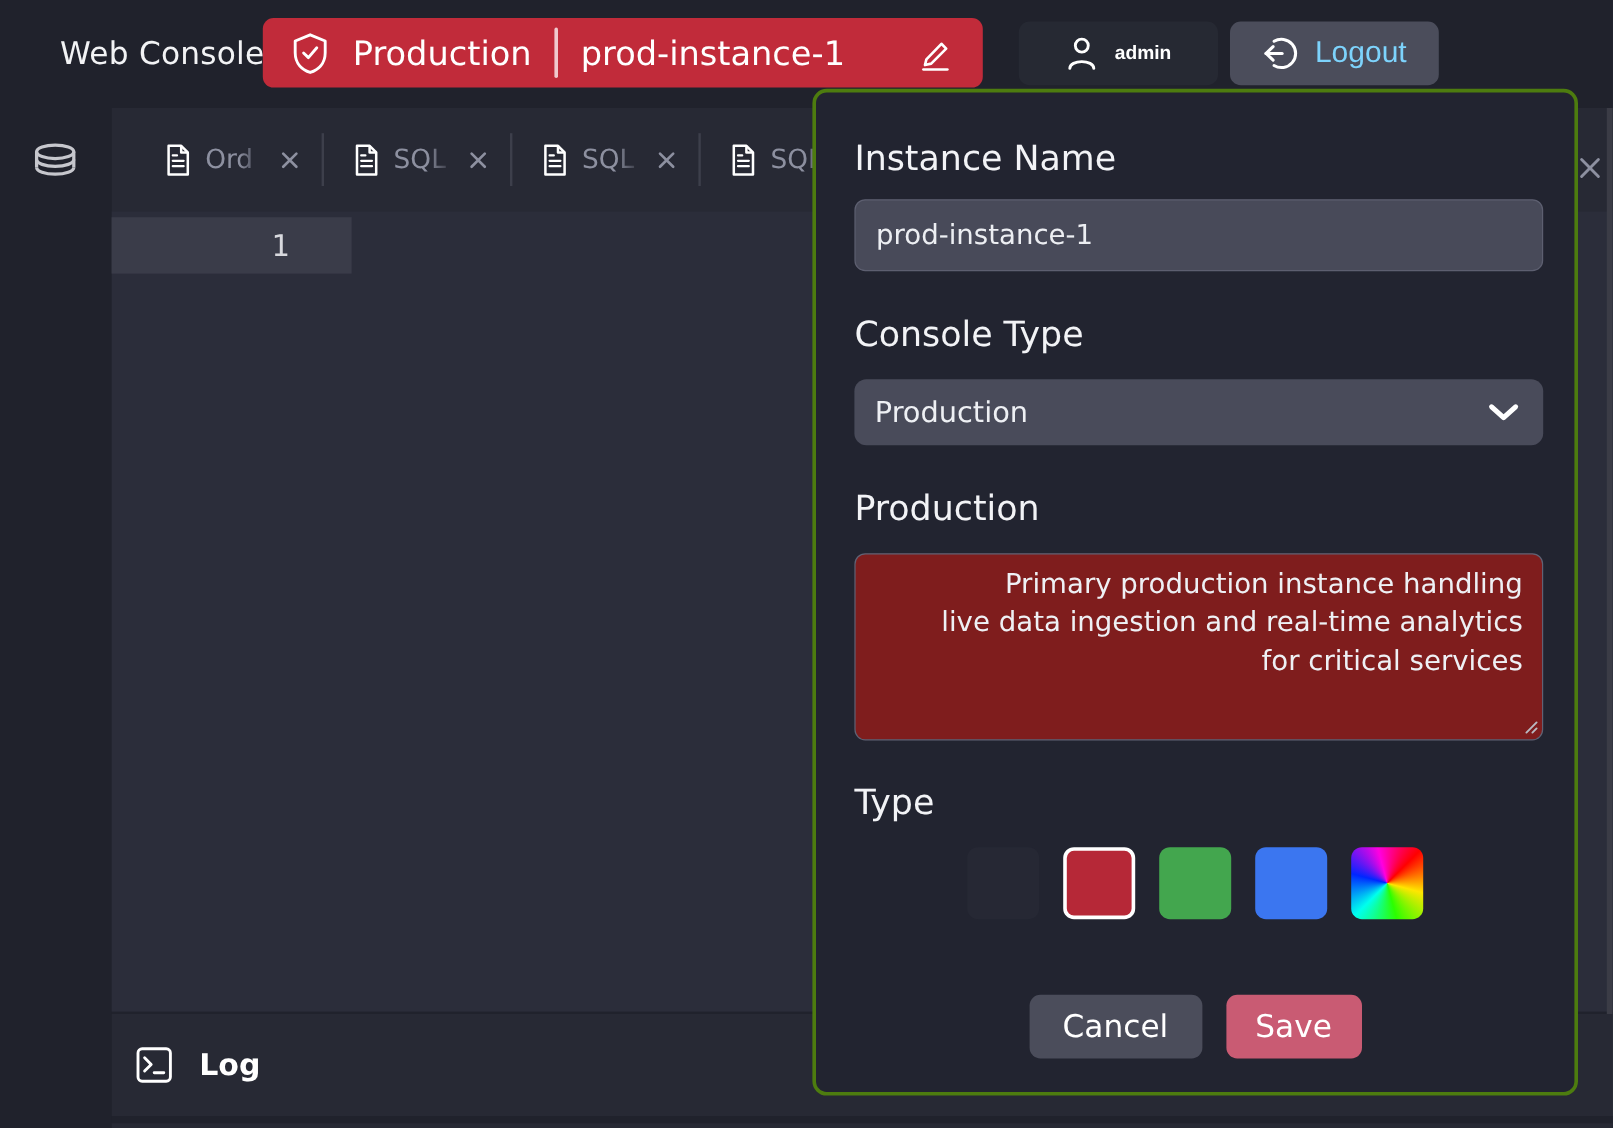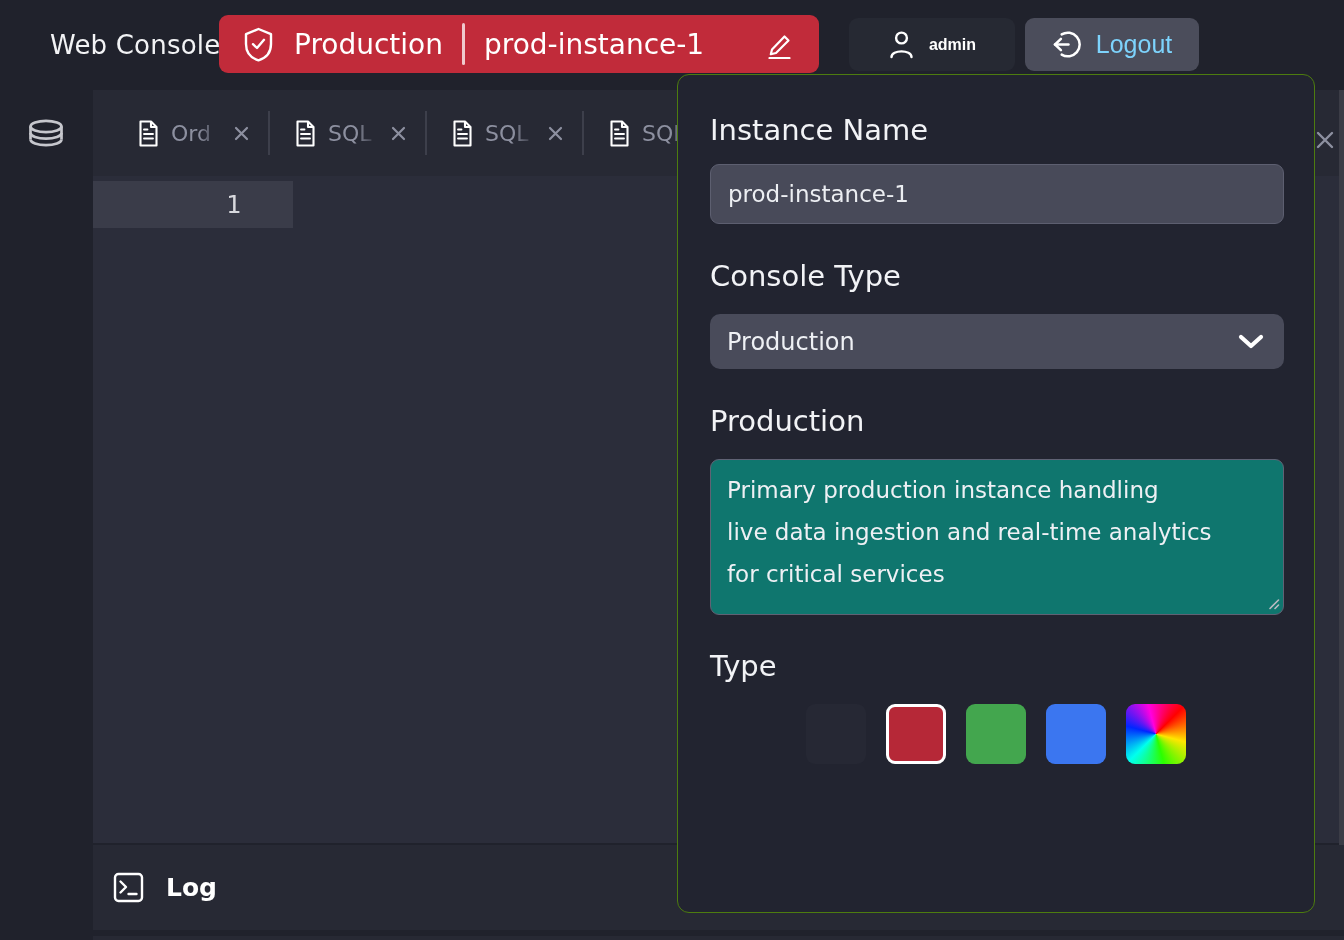--- a/index.html
+++ b/index.html
@@ -45,33 +45,33 @@
     display:flex; align-items:center; justify-content:flex-end; padding-right:52px; }
   .gutter-line .num { font-family:"DejaVu Sans Mono",monospace; font-size:25px; color:#d8d9de; }
   .scroll-strip { position:absolute; left:1339px; top:90px; width:5px; height:840px; background:#3b3c46; }
   
   .log-panel { position:absolute; left:93px; top:845px; width:1251px; height:85px; background:#272934;
     display:flex; align-items:center; padding-left:20px; gap:22px; cursor:pointer; }
   .log-title { font-size:25px; color:#ffffff;font-weight:bold; }
   .bottom-strip { position:absolute; left:93px; top:936px; width:1251px; height:4px; background:#272934; }
   
   .modal { position:absolute; left:677px; top:74px; width:638px; height:839px; background:#222430;
-    border:1px solid #4d7c0f; border-radius:12px; z-index:10; }
+    border:3px solid #4d7c0f; border-radius:12px; z-index:10; }
   .m-label { position:absolute; left:32px; font-size:29px; line-height:38px; color:#f2f3f6; }
   .m-input { position:absolute; left:32px; top:89px; width:574px; height:60px; background:#484a59;
     border:1.5px solid #5d5f70; border-radius:9px; color:#eceef2; font-size:23px; padding:0 17px;
     font-family:inherit; outline:none; }
   .m-select { position:absolute; left:32px; top:239px; width:574px; height:55px; background:#494b5a;
     border:none; border-radius:10px; display:flex; align-items:center; padding:0 17px;
     font-size:24px; color:#eef0f4; cursor:pointer; }
   .m-select .chev { position:absolute; right:20px; top:50%; transform:translateY(-50%); display:flex; }
   .m-textarea-wrap { position:absolute; left:32px; top:384px; width:574px; height:156px; }
-  .m-textarea { width:574px; height:156px; background:#0f766e; border:1.5px solid #606274; border-radius:9px;
-    color:#eef0f4; font-size:23px; line-height:42px; padding:9px 16px; font-family:inherit;
-    resize:none; outline:none; display:block; }
+  .m-textarea { width:574px; height:156px; background:#7f1d1d; border:1.5px solid #606274; border-radius:9px;
+    color:#eef0f4; font-size:23px; line-height:32px; padding:9px 16px; font-family:inherit;
+    resize:none; outline:none; display:block;text-align:right; }
   .resize-handle { position:absolute; right:4px; bottom:5px; cursor:nwse-resize; display:flex; }
   .swatch-row { position:absolute; left:0; top:629px; width:100%; display:flex; justify-content:center; gap:20px; }
   .swatch { width:60px; height:60px; border-radius:9px; cursor:pointer; }
   .swatch.selected { border:3px solid #ffffff; }
   .swatch.rainbow { background:conic-gradient(from 45deg,#ff0000,#ffe600,#2bff00,#00ffee,#0026ff,#ff00e1,#ff0000); }
   .btn-row { position:absolute; left:0; top:752px; width:100%; display:flex; justify-content:center; gap:20px; }
   .btn { height:53px; border:none; border-radius:9px; font-size:26px; color:#fff;
     font-family:inherit; cursor:pointer; }
   .btn-cancel { width:144px; background:#4b4d5b; }
   .btn-save { width:113px; background:#c95b73; }
@@ -254,13 +254,17 @@
 
   <div class="m-label" style="top:572px">Type</div>
   <div class="swatch-row">
       <div class="swatch" style="background: rgb(38, 40, 52);"></div>
       <div class="swatch selected" style="background: rgb(182, 40, 55);"></div>
       <div class="swatch" style="background: rgb(67, 166, 78);"></div>
       <div class="swatch" style="background: rgb(59, 118, 240);"></div>
       <div class="swatch rainbow"></div>
     </div>
 
+  <div class="btn-row">
+    <button class="btn btn-cancel">Cancel</button>
+    <button class="btn btn-save">Save</button>
+  </div>
 </div>
 
 </body></html>

